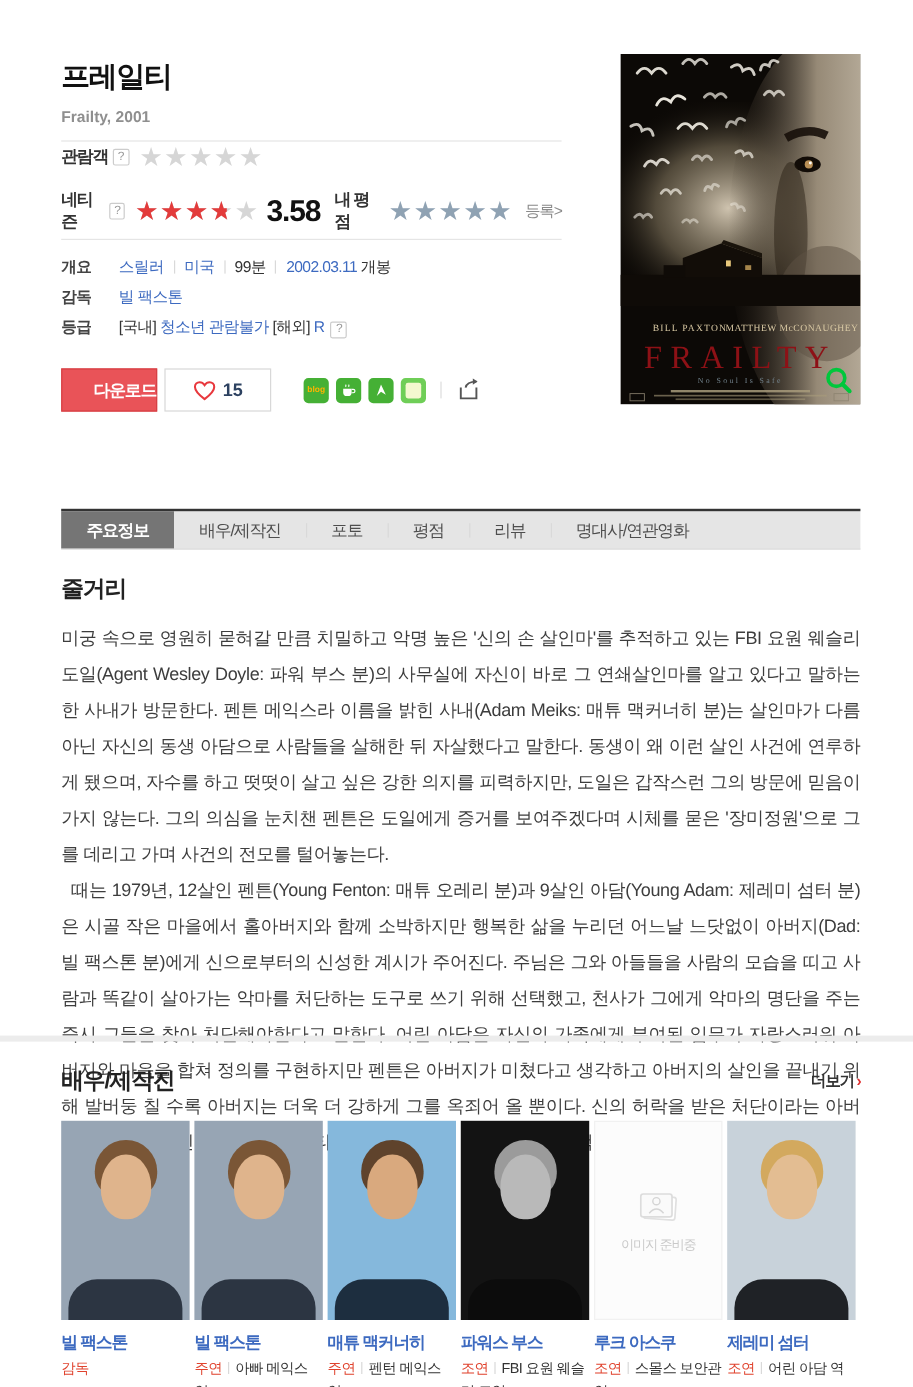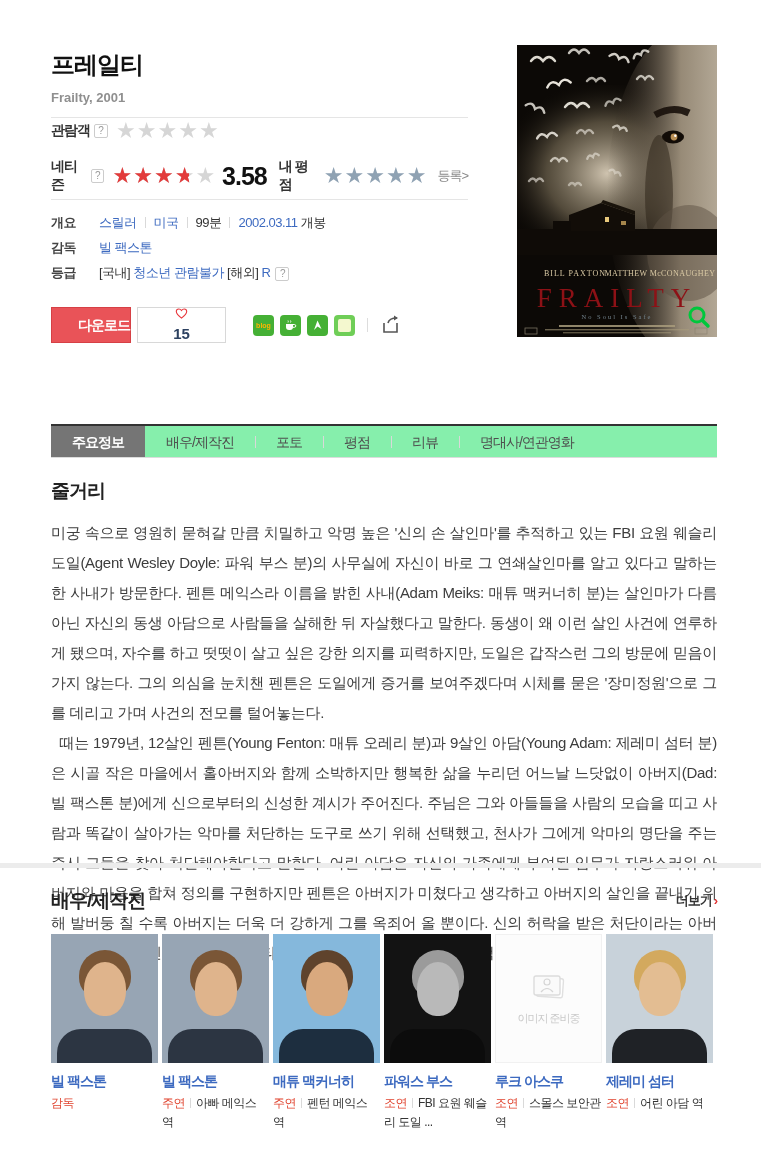--- a/index.html
+++ b/index.html
@@ -31,56 +31,56 @@
   .info-row .val { color:#333; }
   a.lnk { color:#3d6ac0; text-decoration:none; cursor:pointer; }
   .vsep { display:inline-block; width:1px; height:11px; background:#d9d9d9; margin:0 8px; vertical-align:-1px; }
   .more-link { color:#666; text-decoration:underline; cursor:pointer; }
   .more-arrow { color:#777; font-size:10px; }
   
   .actions { display:flex; align-items:center; margin-top:22px; }
   .btn-download { width:80px; height:36px; background:#e95358; border:1px solid #d64045;
     color:#fff; font-size:14px; font-weight:bold; text-align:right; line-height:34px; letter-spacing:-1px; cursor:pointer; }
   .btn-like { width:89px; height:36px; background:#fff; border:1px solid #d8d8d8; margin-left:6px;
-    display:flex; align-items:center; justify-content:center; gap:6px; cursor:pointer;flex-direction:column; }
+    display:flex; align-items:center; justify-content:center; gap:6px; cursor:pointer; }
   .like-count { font-size:15px; font-weight:bold; color:#2c4160; }
   .sns { display:flex; align-items:center; gap:6px; margin-left:27px; }
   .sns-ic { width:21px; height:21px; border-radius:4px; background:#45b035; display:flex;
     align-items:center; justify-content:center; cursor:pointer; }
   .sns-blog-txt { color:#ffb400; font-size:7px; font-weight:bold; }
   .sns-ic.story { background:#6fce57; }
   .sns-ic.story .inner { width:13px; height:13px; border-radius:2px; background:#f4f8cf; }
   .sns-sep { width:1px; height:14px; background:#ddd; margin:0 6px; }
   .share-btn { cursor:pointer; display:flex; align-items:center; }
   
   .poster { position:absolute; left:517px; top:45px; width:200px; height:292px; cursor:pointer; }
   
   .tabbar { position:absolute; left:51px; top:424px; width:666px; height:34px;
-    border-top:2px solid #333; border-bottom:1px solid #dcdcdc; display:flex; align-items:stretch; background:#86efac; }
+    border-top:2px solid #333; border-bottom:1px solid #dcdcdc; display:flex; align-items:stretch; background:#e5e5e5; }
   .tab { padding:0 21px; font-size:14px; color:#4e4e4e; line-height:32px; letter-spacing:-1px;
     cursor:pointer; position:relative; }
   .tab + .tab:before { content:""; position:absolute; left:0; top:10px; width:1px; height:12px; background:#d9d9d9; }
   .tab.active { background:#757575; color:#fff; font-weight:bold; }
   .tab.active:before, .tab.active + .tab:before { display:none; }
   
   .plot { position:absolute; left:51px; top:478px; width:666px; }
   .sec-heading { font-size:19px; font-weight:bold; color:#222; letter-spacing:-1px; }
   .plot p { margin:14px 0 0 0; font-size:15px; line-height:30px; color:#3d3d3d;
     letter-spacing:-0.3px; white-space:pre-wrap; text-align:justify; }
   .plot p + p { margin-top:0; }
   
   .divider-band { position:absolute; left:0; top:863px; width:761px; height:5px; background:#ececec; }
   
   .cast { position:absolute; left:51px; top:884px; width:666px; }
   .cast-head { display:flex; justify-content:space-between; align-items:center; height:34px; }
   .cast-more { font-size:13px; font-weight:bold; color:#333; letter-spacing:-1px; cursor:pointer; }
   .cast-more .chev { color:#e03131; font-weight:bold; margin-left:2px; }
   .cards { display:flex; gap:4px; margin-top:16px; }
   .card { width:107px; flex:none; cursor:pointer; }
-  .photo { width:107px; height:129px; position:relative; overflow:hidden; background:var(--bg,#ccc); }
+  .photo { width:107px; height:166px; position:relative; overflow:hidden; background:var(--bg,#ccc); }
   .photo .hair { position:absolute; left:28px; top:16px; width:52px; height:48px;
     border-radius:26px 26px 20px 20px; background:var(--hair,#555); }
   .photo .face { position:absolute; left:33px; top:28px; width:42px; height:54px;
     border-radius:50% 50% 46% 46%; background:var(--skin,#e8c39a); }
   .photo .body { position:absolute; left:6px; bottom:-14px; width:95px; height:48px;
     border-radius:24px 24px 0 0; background:var(--suit,#222); }
   .photo.placeholder { background:#fcfcfc; border:1px solid #f1f1f1; display:flex; flex-direction:column;
     align-items:center; justify-content:center; gap:8px; }
   .ph-text { font-size:11px; color:#c9c9c9; letter-spacing:-1px; }
   .card .nm { margin-top:9px; font-size:14px; font-weight:bold; color:#3d6ac0; letter-spacing:-1px; line-height:18px; }

